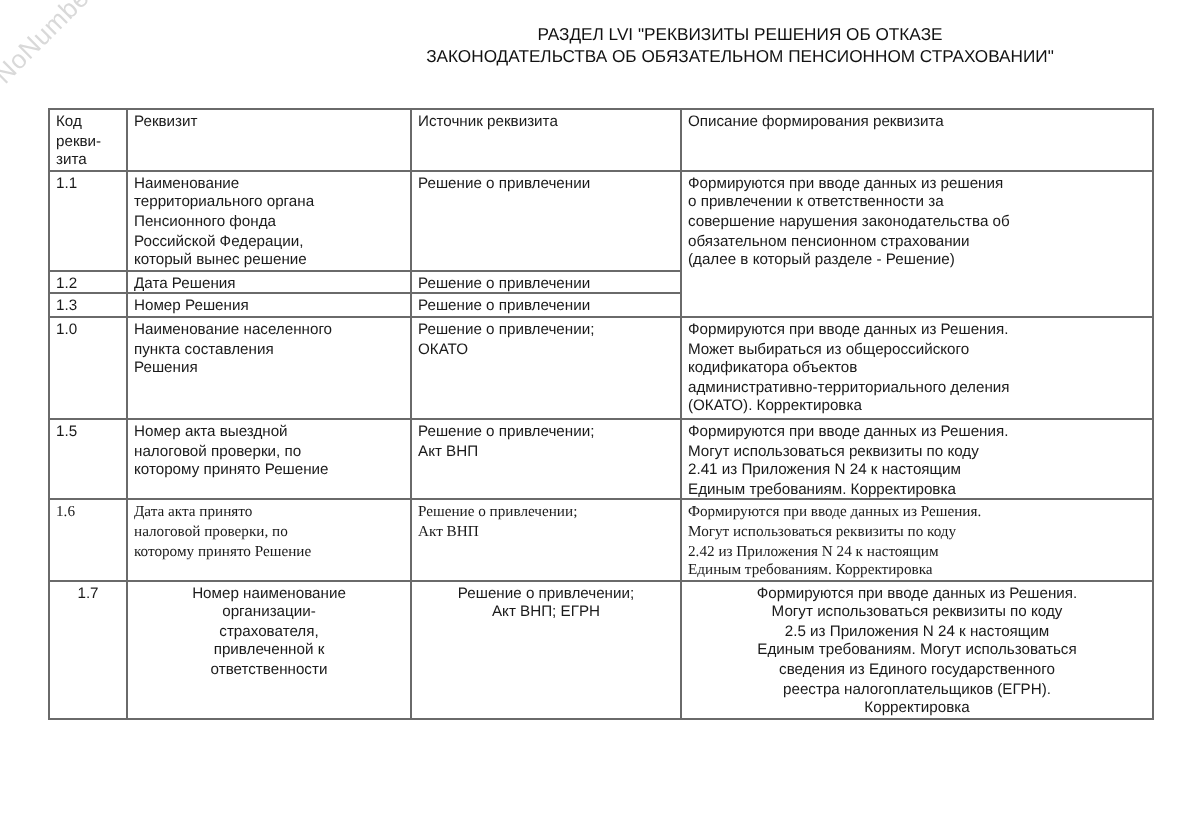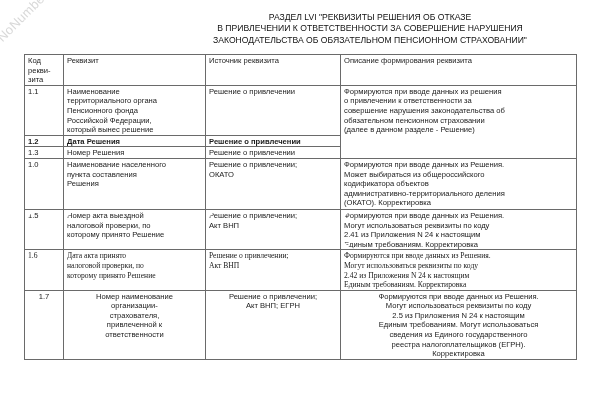--- a/index.html
+++ b/index.html
@@ -25,36 +25,35 @@
       position: absolute; left: 24px; top: 54px;
       width: 552px; border-collapse: collapse; table-layout: fixed;
       font-size: 7.6px; line-height: 9.6px; color: #1a1a1a;
     }
     table.req td {
       border: 1px solid #6a6a6a; vertical-align: top;
       padding: 1px 3px 0 3px; overflow: hidden;
     }
     table.req tr.h-head td { height: 28px; }
     table.req tr.h-11 td { height: 45px; }
-    table.req tr.h-12 td { height: 8px; font-weight: bold; }
+    table.req tr.h-12 td { height: 8px; }
     table.req tr.h-13 td { height: 8px; margin-left: 40px; }
     table.req tr.h-14 td { height: 49px; }
-    table.req tr.h-15 td { height: 38px; border-radius: 16px; }
+    table.req tr.h-15 td { height: 38px; }
     table.req tr.h-16 td { height: 38px; font-family: Liberation Serif, serif; }
     table.req tr.h-17 td { height: 67px; text-align: center; }
     .line { display: block; white-space: nowrap; }
   </style>
 </head>
 <body>
 
 <div class="watermark">NoNumber.ru</div>
 
 <div class="title">
   <div>РАЗДЕЛ LVI "РЕКВИЗИТЫ РЕШЕНИЯ ОБ ОТКАЗЕ</div>
-  <div>В ПРИВЛЕЧЕНИИ К ОТВЕТСТВЕННОСТИ ЗА СОВЕРШЕНИЕ НАРУШЕНИЯ</div>
   <div>ЗАКОНОДАТЕЛЬСТВА ОБ ОБЯЗАТЕЛЬНОМ ПЕНСИОННОМ СТРАХОВАНИИ"</div>
 </div>
 
 <table class="req">
   <colgroup>
     <col style="width:39px">
     <col style="width:142px">
     <col style="width:135px">
     <col style="width:236px">
   </colgroup>
@@ -80,21 +79,21 @@
       <span class="line">который вынес решение</span>
     </td>
     <td>
       <span class="line">Решение о привлечении</span>
     </td>
     <td rowspan="3">
       <span class="line">Формируются при вводе данных из решения</span>
       <span class="line">о привлечении к ответственности за</span>
       <span class="line">совершение нарушения законодательства об</span>
       <span class="line">обязательном пенсионном страховании</span>
-      <span class="line">(далее в данном разделе - Решение)</span>
+      <span class="line">(далее в который разделе - Решение)</span>
     </td>
   </tr>
 
   <tr class="h-12">
     <td>1.2</td>
     <td>Дата Решения</td>
     <td>Решение о привлечении</td>
   </tr>
 
   <tr class="h-13">

